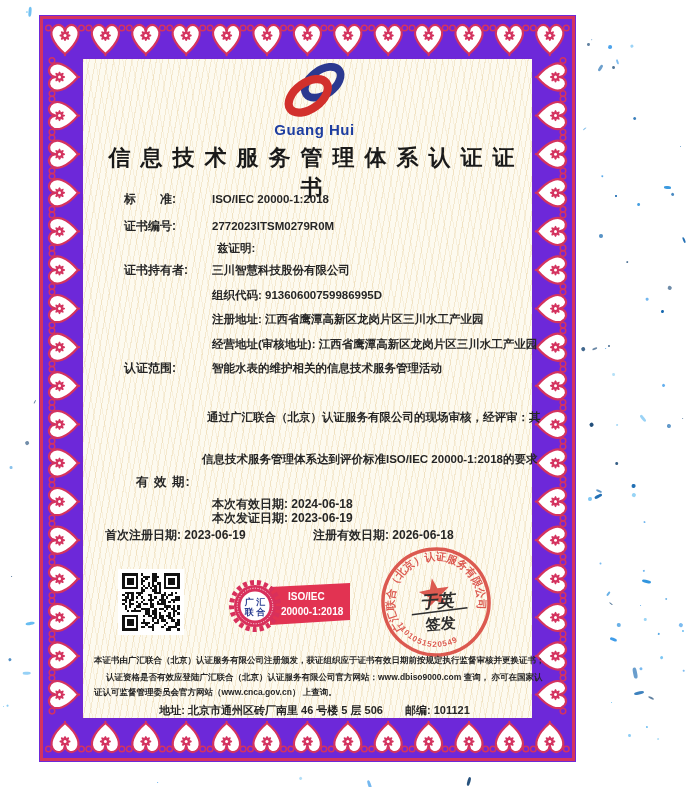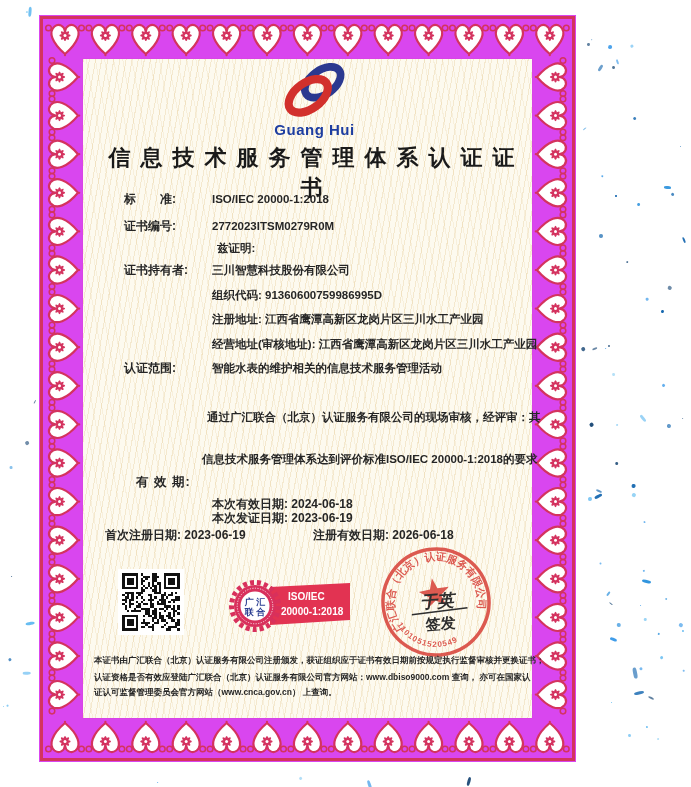--- a/index.html
+++ b/index.html
@@ -1,18 +1,18 @@
 <!DOCTYPE html>
 <html><head>
 <meta charset="utf-8">
 <style>
   html,body{margin:0;padding:0;}
   .page{position:relative;width:691px;height:787px;background:#ffffff;overflow:hidden;
         font-family:"Liberation Sans","DejaVu Sans",sans-serif;}
-  .certificate{position:absolute;left:39px;top:15px;width:537px;height:747px;background:#d946ef;}
+  .certificate{position:absolute;left:39px;top:15px;width:537px;height:747px;background:#6d28d9;}
   #borderSvg{position:absolute;left:0;top:0;width:537px;height:747px;}
   .content{position:absolute;left:44px;top:44px;width:449px;height:659px;
            background-color:#FDFAEF;
            background-image:repeating-linear-gradient(100deg, rgba(224,192,130,.30) 0px, rgba(224,192,130,.30) 1px, transparent 1px, transparent 6px),
                             repeating-linear-gradient(80deg, rgba(224,192,130,.18) 0px, rgba(224,192,130,.18) 1px, transparent 1px, transparent 9px);}
   .t{position:absolute;color:#262626;font-weight:bold;font-size:11.5px;white-space:nowrap;line-height:14px;}
   .logo{position:absolute;top:3px;left:0;width:100%;text-align:center;padding-left:14px;box-sizing:border-box;}
   .brand{font-size:15px;font-weight:bold;color:#1D3DA0;margin-top:-3px;letter-spacing:.5px;}
   .title{position:absolute;top:84px;left:0;width:100%;text-align:center;font-size:22px;font-weight:bold;
          color:#1a1a1a;letter-spacing:10px;padding-left:18px;box-sizing:border-box;}
@@ -398,23 +398,24 @@
           </text>
         </g>
         <g transform="rotate(-4 65 65)">
           <text x="66" y="70" font-size="17" font-weight="bold" fill="#2e2e2e" text-anchor="middle" font-style="italic">于英</text>
           <path d="M40,76 L96,73" stroke="#2e2e2e" stroke-width="1.5"></path>
           <text x="68" y="92" font-size="15" font-weight="bold" fill="#2e2e2e" text-anchor="middle">签发</text>
         </g>
       </svg>
 
       <div class="footer-line" style="top:596px;">本证书由广汇联合（北京）认证服务有限公司注册颁发，获证组织应于证书有效日期前按规定执行监督审核并更换证书；</div>
-      <div class="footer-line" style="top:613px;">认证资格是否有效应登陆广汇联合（北京）认证服务有限公司官方网站：www.dbiso9000.com 查询， 亦可在国家认</div>
+      <div class="footer-line" style="top:613px;padding-left:12px;">认证资格是否有效应登陆广汇联合（北京）认证服务有限公司官方网站：www.dbiso9000.com 查询， 亦可在国家认</div>
       <div class="footer-line" style="top:628px;">证认可监督管理委员会官方网站（www.cnca.gov.cn） 上查询。</div>
 
+      <div class="addr" style="top:644px;">地址: 北京市通州区砖厂南里 46 号楼 5 层 506　　邮编: 101121</div>
     </div>
   </div>
 
   <div class="speckles" id="speckles">
       <div class="speck" style="left: 667.999px; top: 285.985px; width: 3.79224px; height: 3.79224px; background: rgb(13, 62, 110); border-radius: 50%; transform: rotate(114deg); opacity: 0.595482;"></div>
       <div class="speck" style="left: 593.807px; top: 495.157px; width: 8.34503px; height: 2.88866px; background: rgb(22, 104, 176); border-radius: 40%; transform: rotate(152deg); opacity: 0.946434;"></div>
       <div class="speck" style="left: 599.328px; top: 562.317px; width: 2.4988px; height: 2.4988px; background: rgb(61, 155, 233); border-radius: 50%; transform: rotate(176deg); opacity: 0.688749;"></div>
       <div class="speck" style="left: 611.673px; top: 373.016px; width: 3.09632px; height: 3.09632px; background: rgb(127, 201, 242); border-radius: 50%; transform: rotate(78deg); opacity: 0.581865;"></div>
       <div class="speck" style="left: 580.957px; top: 347.445px; width: 4.19994px; height: 4.19994px; background: rgb(13, 62, 110); border-radius: 50%; transform: rotate(152deg); opacity: 0.778556;"></div>
       <div class="speck" style="left: 680.886px; top: 239.17px; width: 5.93947px; height: 2.05597px; background: rgb(22, 104, 176); border-radius: 40%; transform: rotate(67deg); opacity: 0.935926;"></div>

